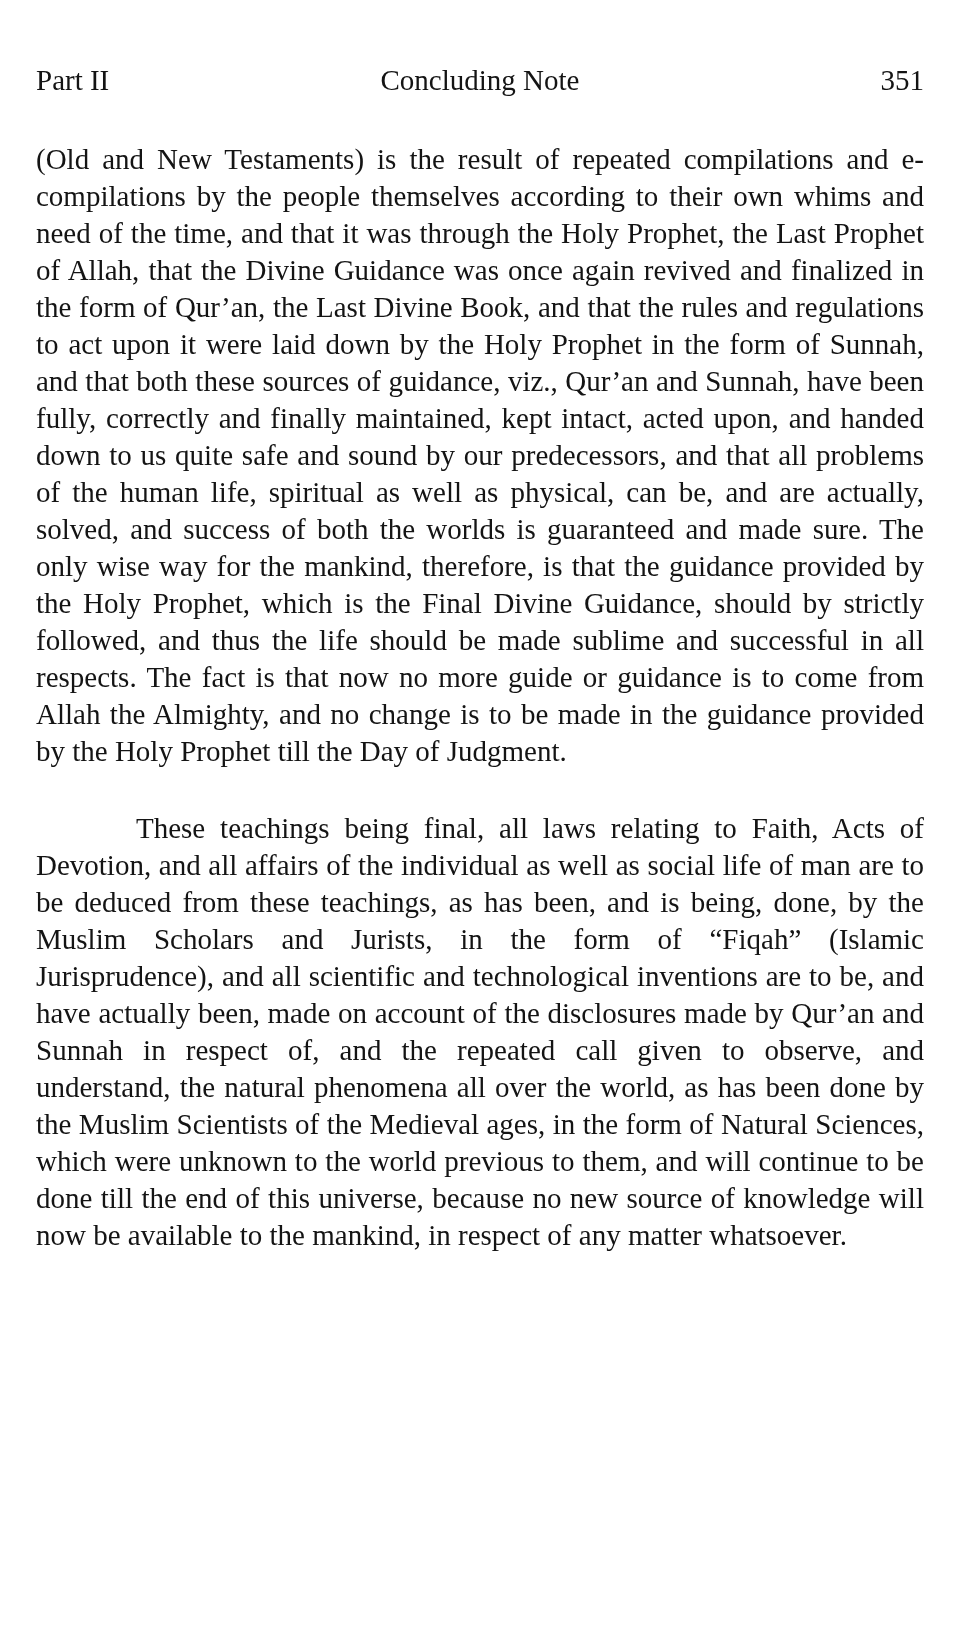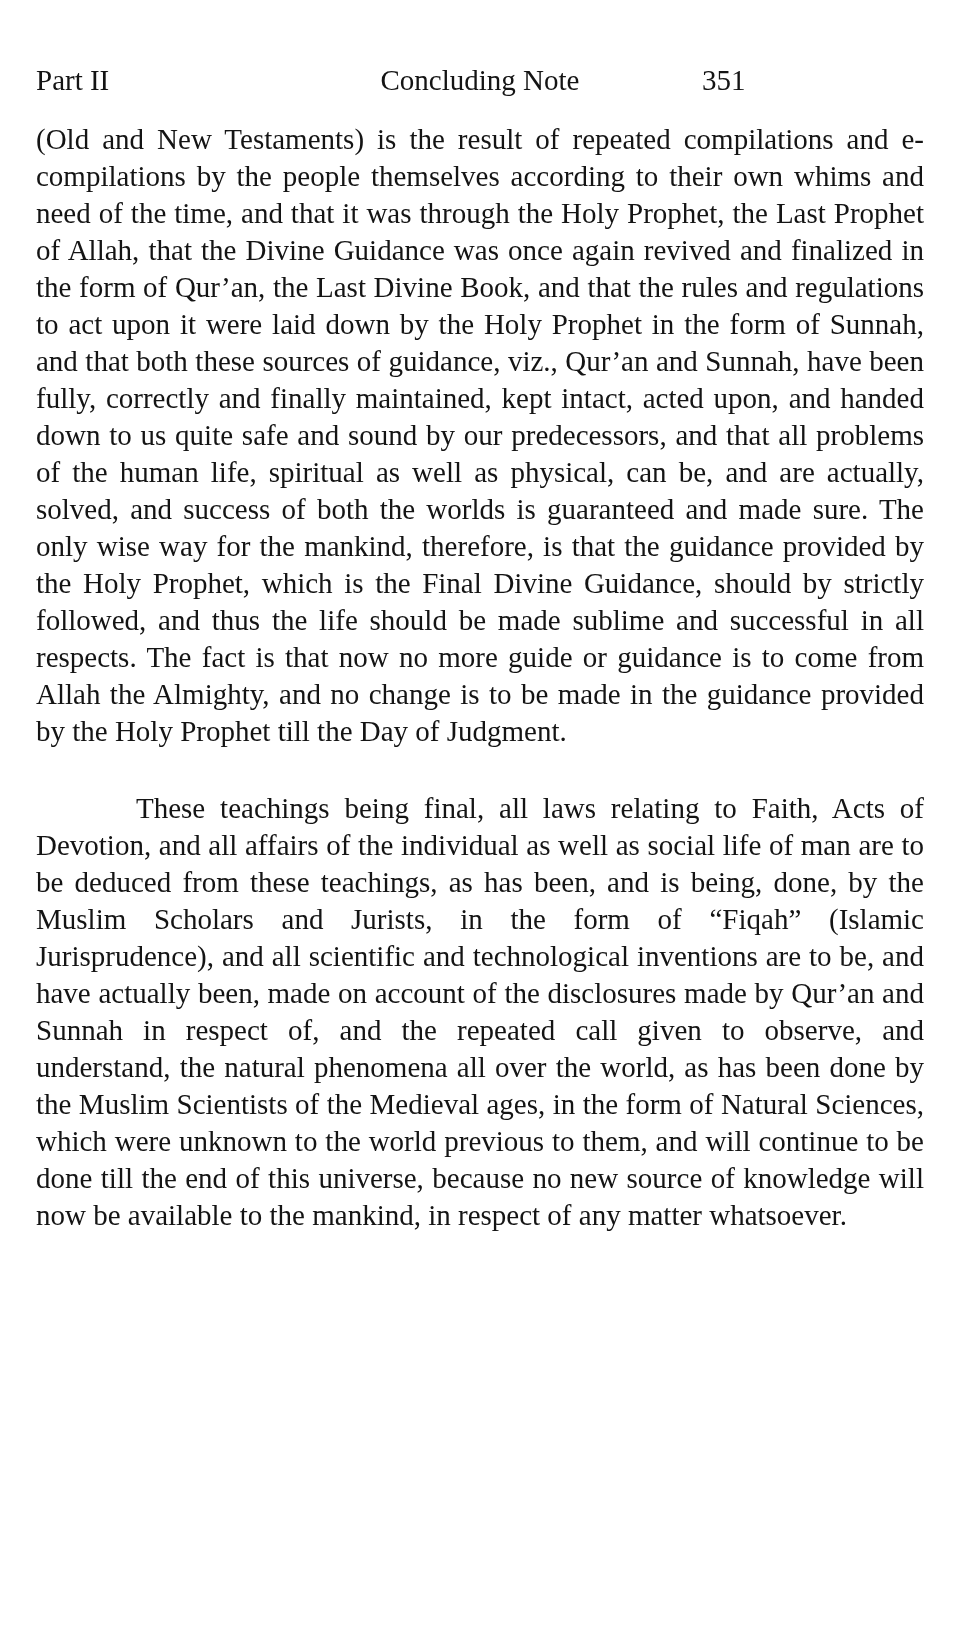--- a/index.html
+++ b/index.html
@@ -29,24 +29,24 @@
       flex: 1 1 0;
       text-align: left;
     }
     .running-header .hdr-center {
       flex: 2 1 0;
       text-align: center;
       margin-top: 38px;
     }
     .running-header .hdr-right {
       flex: 1 1 0;
-      text-align: left;
+      text-align: right;
     }
     .page-body {
-      margin-top: 22px;
+      margin-top: 42px;
     }
     .page-body p {
       margin: 0;
       font-size: 29px;
       line-height: 37px;
       text-align: justify;
       text-justify: inter-word;
       color: #141414;
     }
     .page-body p.indented {

